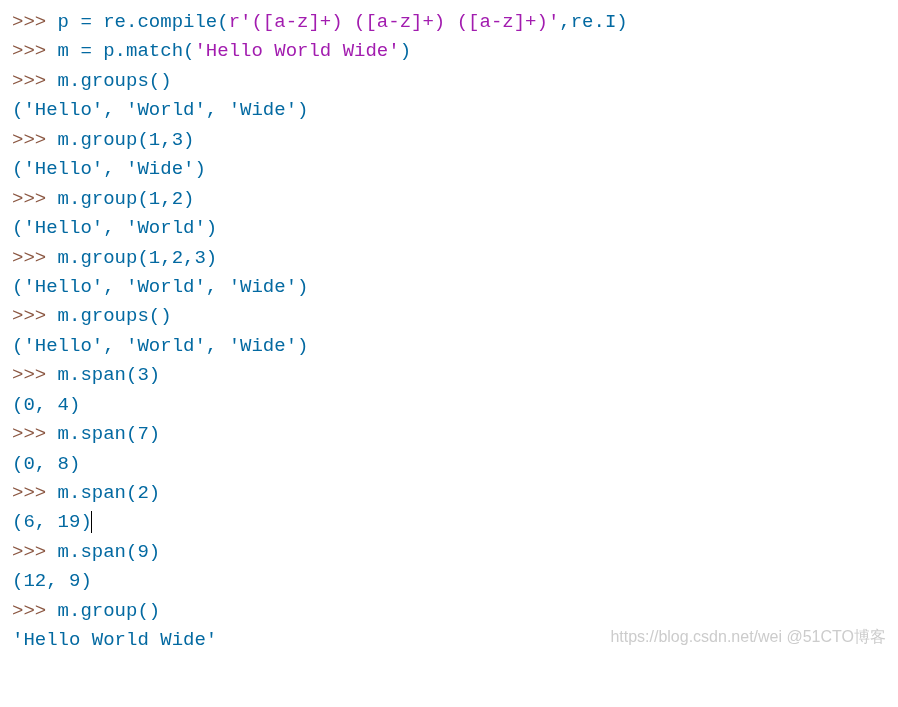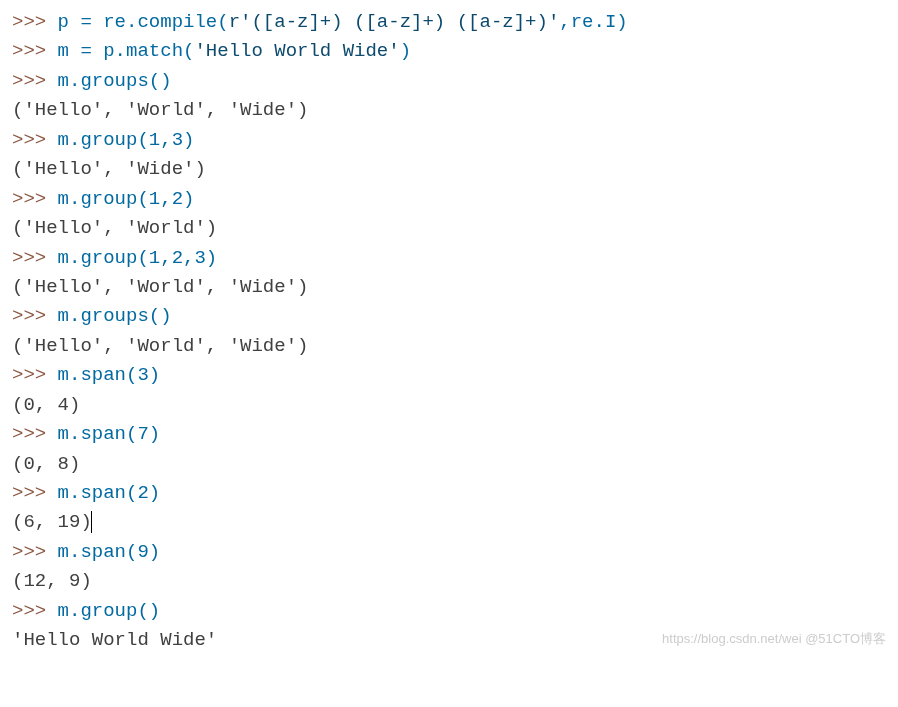--- a/index.html
+++ b/index.html
@@ -10,29 +10,29 @@
     font-size: 19px;
     line-height: 1.55;
     color: #000000;
     width: 898px;
     box-sizing: border-box;
     position: relative;
   }
   .line { white-space: pre; }
   .prompt { color: #8b5742; }
   .code { color: #0369a1; }
-  .str-g { color: #0c4a6e; margin-top: 33px; }
-  .out-b { color: #404040; } 
+  .str-g { color: #a21caf; margin-top: 33px; }
+  .out-b { color: #0369a1; } 
   .watermark {
     position: absolute;
     right: 12px;
     bottom: 14px;
     color: #cccccc;
     font-family: Arial, sans-serif;
-    font-size: 13px;
+    font-size: 16px;
     pointer-events: none;
   }
   .cursor-bar {
     display: inline-block;
     border-left: 1px solid #000;
     height: 1.2em;
     vertical-align: text-bottom;
     margin-left: -1px;
   }
 </style>

